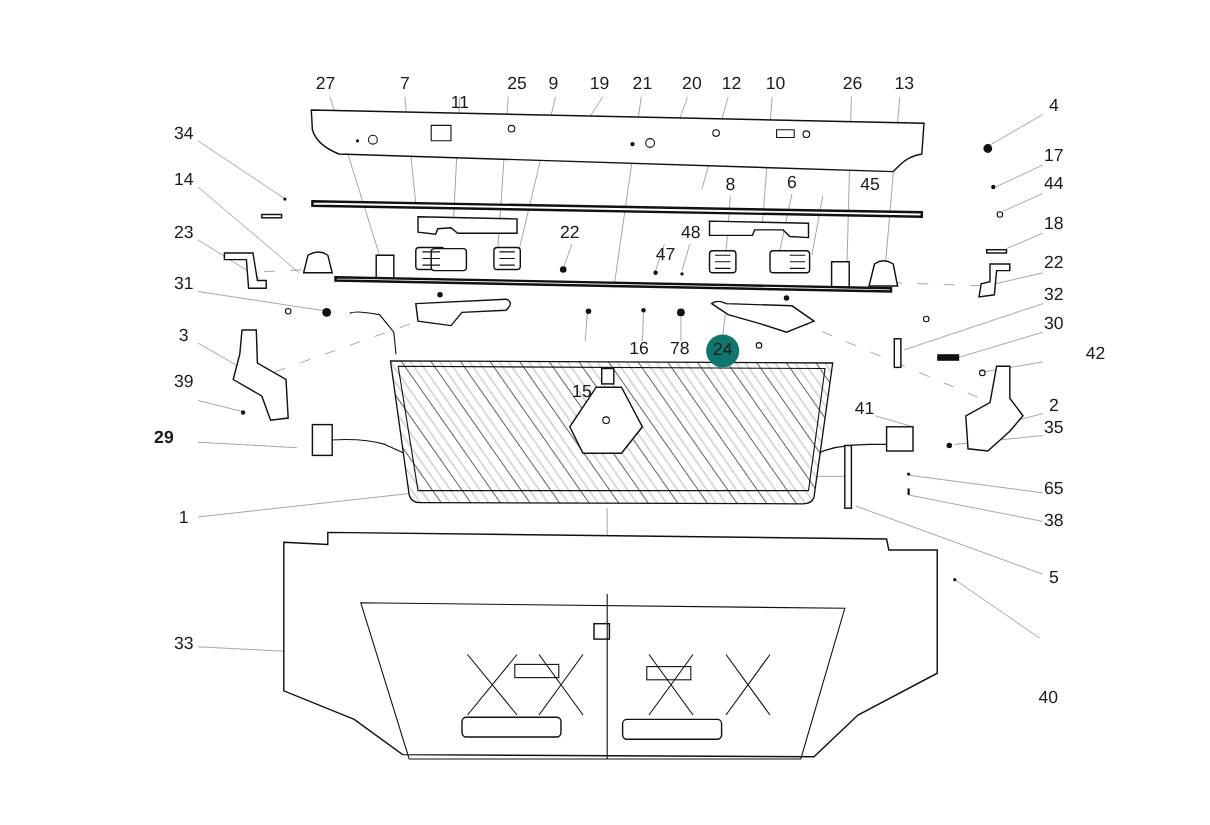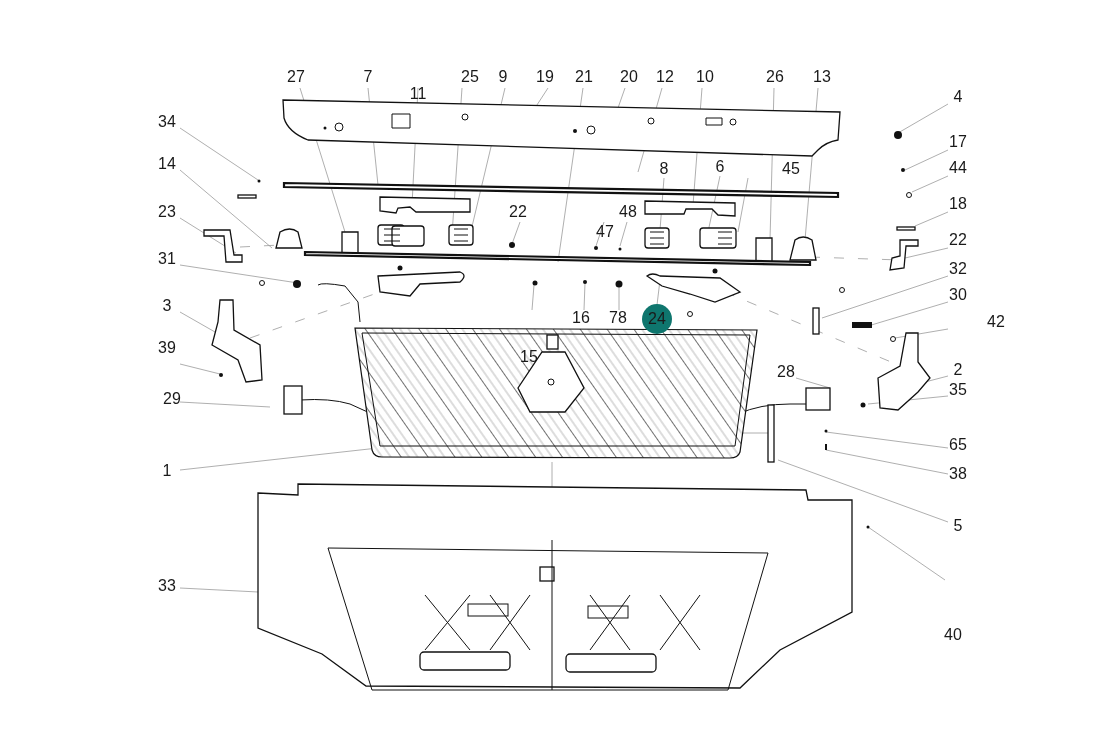--- a/index.html
+++ b/index.html
@@ -216,23 +216,23 @@
     <div class="callout" style="left: 167px; top: 259px;">31</div>
     <div class="callout" style="left: 958px; top: 269px;">32</div>
     <div class="callout" style="left: 958px; top: 295px;">30</div>
     <div class="callout" style="left: 167px; top: 306px;">3</div>
     <div class="callout" style="left: 529px; top: 319px; margin-top: 38px;">15</div>
     <div class="callout" style="left: 581px; top: 318px;">16</div>
     <div class="callout" style="left: 618px; top: 318px;">78</div>
     <div class="callout hl" style="left: 657px; top: 319px; background: #0f766e;">24</div>
     <div class="callout" style="left: 958px; top: 322px; margin-left: 38px;">42</div>
     <div class="callout" style="left: 167px; top: 348px;">39</div>
-    <div class="callout" style="left: 786px; top: 372px;">28</div>
+    <div class="callout" style="left: 786px; top: 372px;">41</div>
     <div class="callout" style="left: 958px; top: 370px;">2</div>
     <div class="callout" style="left: 958px; top: 390px;">35</div>
-    <div class="callout" style="left: 172px; top: 399px;">29</div>
+    <div class="callout" style="left: 149px; top: 399px; font-weight: bold;">29</div>
     <div class="callout" style="left: 958px; top: 445px;">65</div>
     <div class="callout" style="left: 167px; top: 471px;">1</div>
     <div class="callout" style="left: 958px; top: 474px;">38</div>
     <div class="callout" style="left: 958px; top: 526px;">5</div>
     <div class="callout" style="left: 167px; top: 586px;">33</div>
     <div class="callout" style="left: 953px; top: 587px; margin-top: 48px;">40</div>
   </div>
 
 </body></html>

